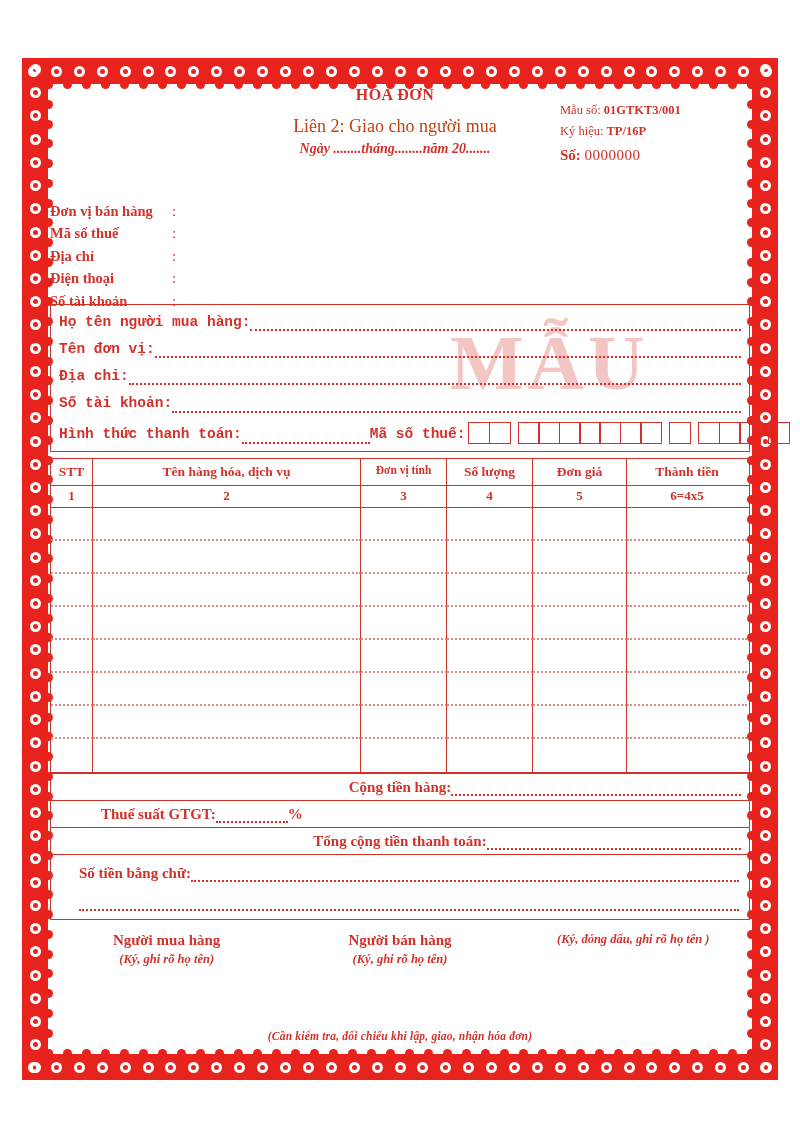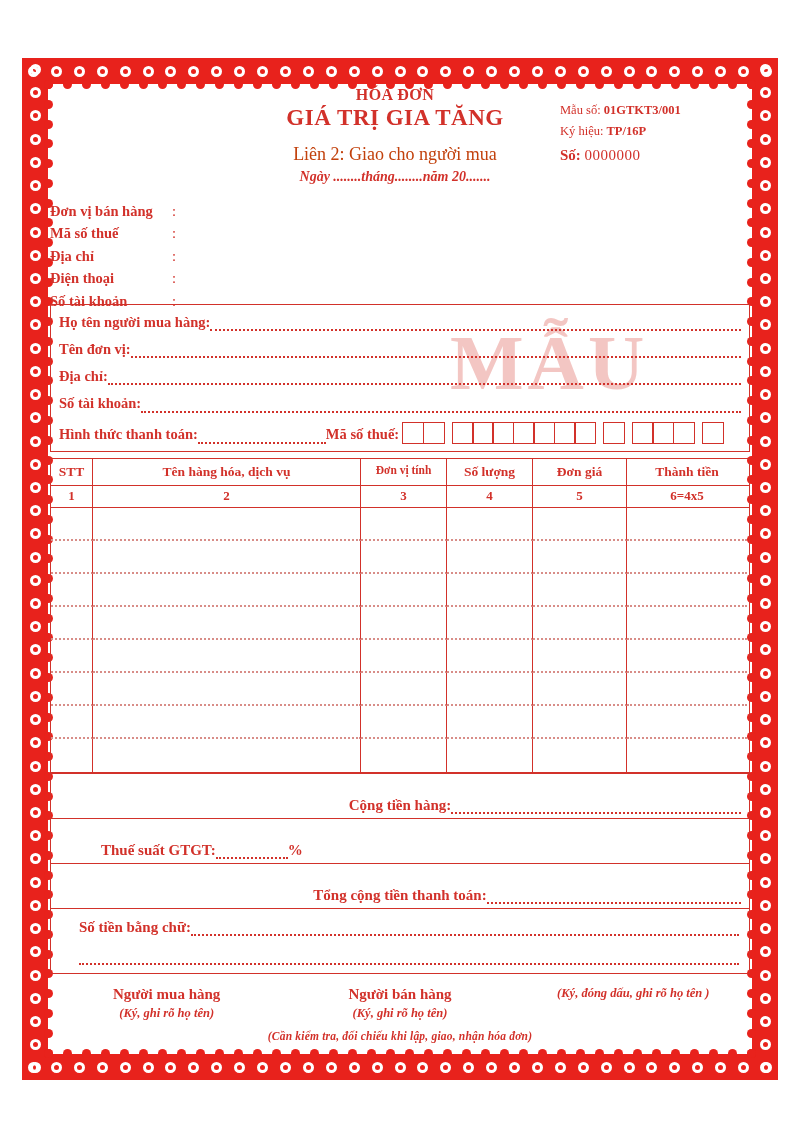--- a/index.html
+++ b/index.html
@@ -210,20 +210,21 @@
     display: flex;
     align-items: flex-end;
     margin-bottom: 9px;
     line-height: 1.25;
   }
   .buyer-row:last-child { margin-bottom: 0; }
   .buyer-label {
     font-weight: 700;
     white-space: nowrap;
     flex: none;
+    font-family: Liberation Mono, monospace;
   }
   .dotfill {
     flex: 1;
     border-bottom: 2px dotted #d2312a;
     height: 11px;
     min-width: 8px;
   }
   .dotfill.short {
     flex: none;
     width: 128px;
@@ -302,21 +303,21 @@
   
   .totals {
     border: 1.8px solid #d2312a;
     border-top: 1.8px solid #d2312a;
     font-size: 15px;
   }
   .t-line {
     display: flex;
     align-items: flex-end;
     border-bottom: 1.6px solid #d2312a;
-    padding: 18px 8px 4px 8px;
+    padding: 0 8px 4px 8px;
     height: 22px;
     box-sizing: content-box;
   }
   .t-line:last-child { border-bottom: none; }
   .t-label {
     font-weight: 700;
     white-space: nowrap;
     flex: none;
   }
   .t-spacer { flex: 1; }
@@ -735,21 +736,20 @@
       </div>
   </div>
 
   <div class="content">
 
     <div class="watermark">MẪU</div>
 
     <div class="header layer">
       <div class="title-block">
         <div class="title-1">HÓA ĐƠN</div>
-        <div class="title-2">GIÁ TRỊ GIA TĂNG</div>
         <div class="subtitle">Liên 2: Giao cho người mua</div>
         <div class="date-line">Ngày ........tháng........năm 20.......</div>
       </div>
 
       <div class="meta-block">
         <div>
           <span>Mẫu số:</span>
           <span class="b">01GTKT3/001</span>
         </div>
         <div>

